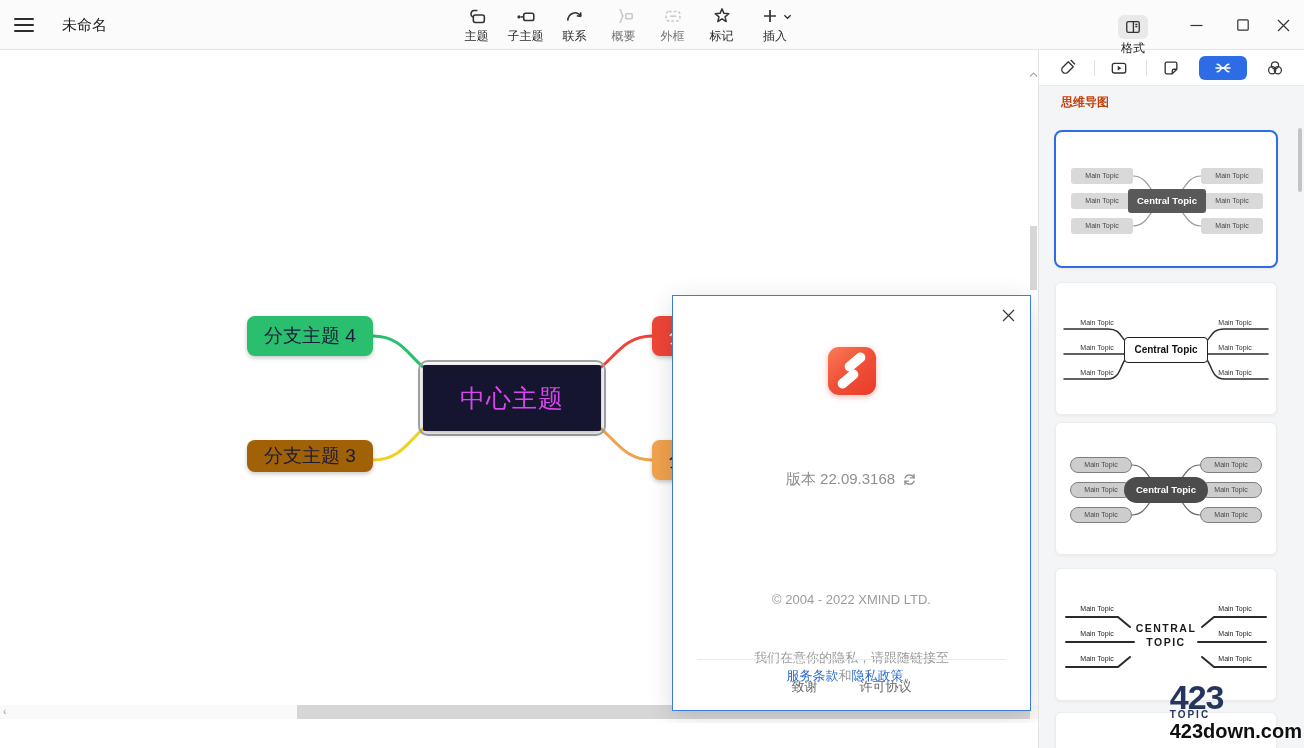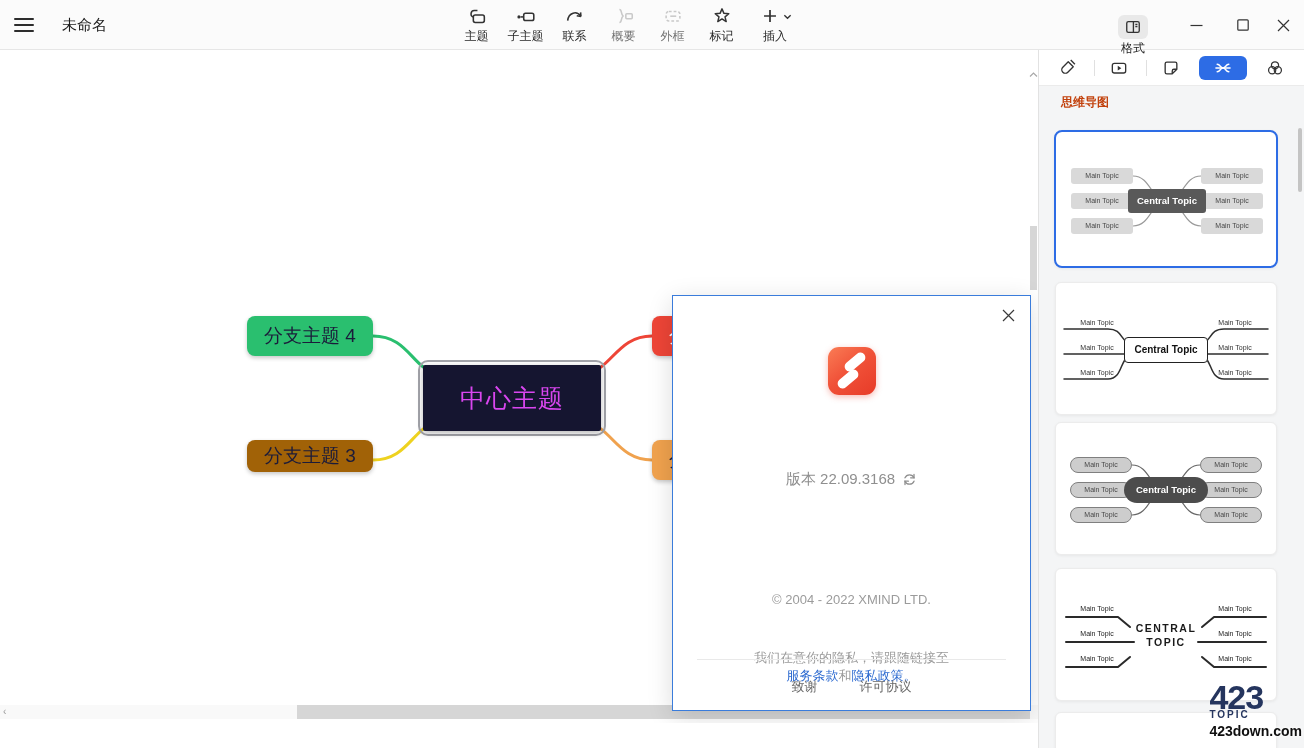--- a/index.html
+++ b/index.html
@@ -96,21 +96,21 @@
   .q-rt { left:144px; top:36px; } .q-rm { left:144px; top:61px; } .q-rb { left:144px; top:86px; }
   .sk-central { position:absolute; left:68px; top:54px; width:84px; height:26px; border:1.6px solid #222; border-radius:4px; background:#fff; font-size:10px; font-weight:bold; color:#111; line-height:23px; text-align:center; z-index:2; }
   .c4 .tb-label { color:#222; }
   .c4-central { position:absolute; left:60px; top:52px; width:100px; text-align:center; font-size:10.5px; font-weight:800; letter-spacing:1.5px; color:#1a1a1a; line-height:14px; z-index:2; }
 
   
   .watermark { position:absolute; right:2px; bottom:6px; z-index:50; text-align:right; }
   .wm-logo { display:flex; flex-direction:column; align-items:flex-start; padding-right:10px; }
   .wm-num { font-size:34px; font-weight:900; color:#25355e; line-height:26px; letter-spacing:-1px; }
   .wm-down { font-size:10px; font-weight:900; color:#25355e; letter-spacing:2px; line-height:10px; }
-  .wm-site { font-size:14px; font-weight:bold; color:#0f0f0f; line-height:22px; text-shadow:0 0 3px #fff, 0 0 5px #fff; }
+  .wm-site { font-size:20px; font-weight:bold; color:#0f0f0f; line-height:22px; text-shadow:0 0 3px #fff, 0 0 5px #fff; }
 </style>
 </head>
 <body>
 
 <div class="app">
 
   <div class="titlebar">
     <div class="hamburger">
         <i></i>
         <i></i>

